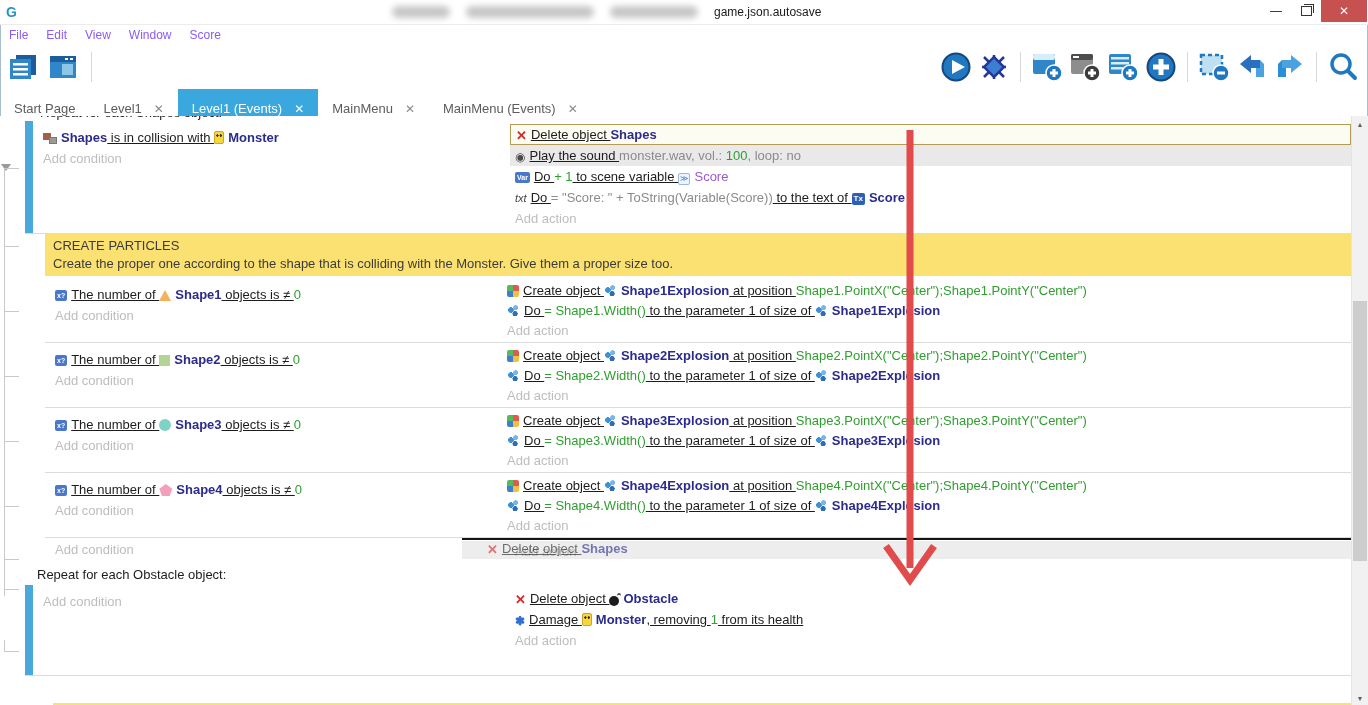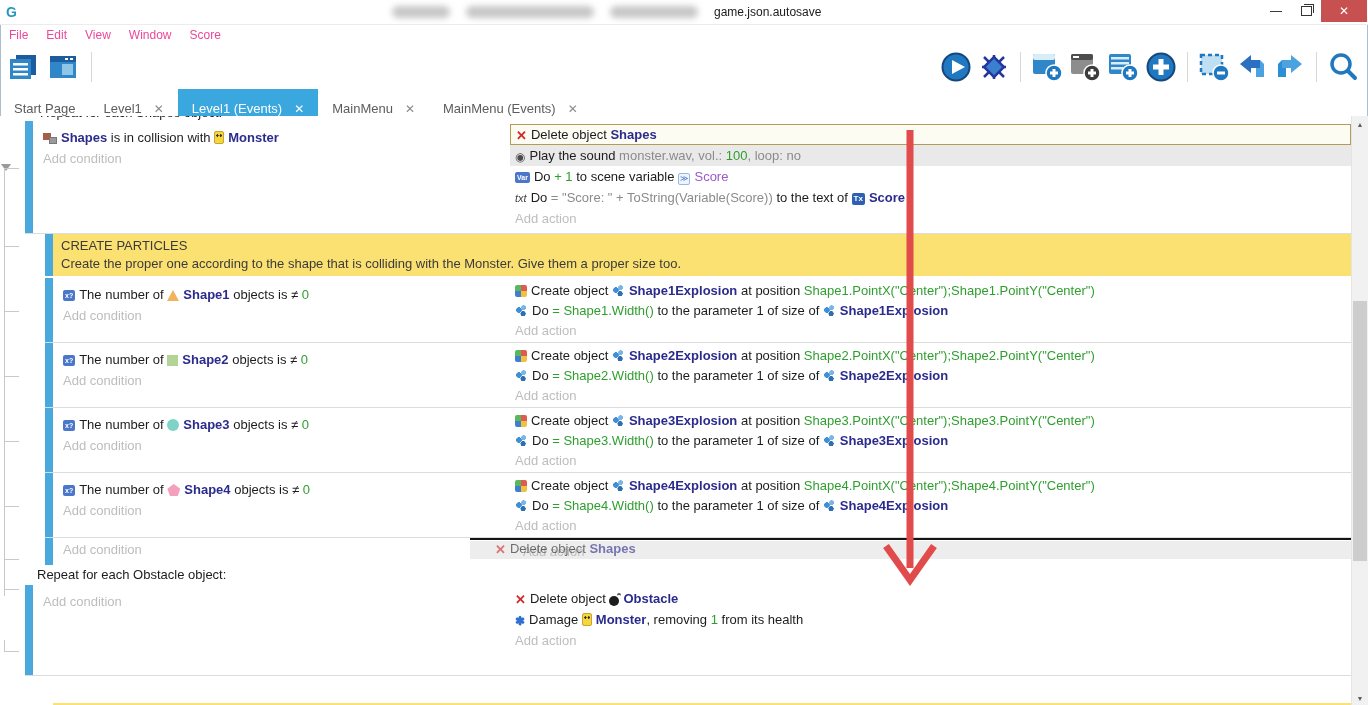--- a/index.html
+++ b/index.html
@@ -10,56 +10,56 @@
   .app-icon{width:16px;height:16px;margin-left:6px;font-weight:bold;font-size:14px;color:#2596be;line-height:16px;}
   .title-center{position:absolute;left:392px;top:5px;display:flex;align-items:center;gap:16px;}
   .blob{height:12px;border-radius:6px;background:#a8a8a8;filter:blur(3px);opacity:.65;}
   .title-text{font-size:12px;color:#1a1a1a;}
   .winbtns{position:absolute;right:1px;top:0;display:flex;height:24px;}
   .wbtn{width:30px;height:22px;display:flex;align-items:center;justify-content:center;color:#222;font-size:12px;cursor:default;}
   .wbtn .restore{width:9px;height:8px;border:1px solid #333;position:relative;background:#fff;}
   .wbtn .restore::before{content:"";position:absolute;left:2px;top:-3px;width:9px;height:8px;border:1px solid #333;border-bottom:none;border-left:none;}
   .wbtn.close{width:46px;background:#c75050;color:#fff;font-size:12px;}
   
-  .menubar{height:20px;display:flex;align-items:center;font-size:12px;color:#ec4899;border-top:1px solid #ececec;}
+  .menubar{height:20px;display:flex;align-items:center;font-size:12px;color:#8b5cf6;border-top:1px solid #ececec;}
   .menu-item{padding:0 9px;}
   
   .toolbar{height:44px;display:flex;align-items:center;}
   .tb-left{display:flex;align-items:center;margin-left:6px;gap:6px;}
   .tb-right{display:flex;align-items:center;margin-left:auto;margin-right:8px;gap:4px;}
   .tbtn{width:34px;height:34px;display:flex;align-items:center;justify-content:center;}
   .tsep{width:1px;height:30px;background:#d8d8d8;margin:0 5px;}
   
   .tabbar{height:27px;display:flex;align-items:stretch;font-size:13px;color:#5c5c5c;}
   .tab{display:flex;align-items:flex-end;padding:0 14px;gap:12px;white-space:nowrap;}
   .tab .x{color:#8a8a8a;font-size:12px;}
   .tab.active{background:#3aa7df;color:#fff;}
   .tab.active .x{color:#fff;}
   
   .events{position:relative;height:590px;background:#fff;overflow:hidden;}
   .ev-inner{position:relative;}
   .clip{height:5px;overflow:hidden;margin-left:40px;font-size:13px;color:#1c1c1c;}
   .clip span{display:block;margin-top:-11px;}
   .evt,.cmt,.ghost{display:flex;margin-right:17px;}
   .lvl0{margin-left:25px;}
-  .lvl1{margin-left:45px;}
+  .lvl1{margin-left:45px;flex-direction:column;}
   .bar{width:8px;background:#49a8dc;flex:none;}
   .evt{border-bottom:1px solid #dcdcdc;}
   .body{display:flex;flex:1;min-width:0;}
   .cond{flex:none;padding:6px 0 0 5px;}
   .lvl0 .cond{width:472px;}
   .lvl1 .cond{width:452px;}
   .act{flex:1;min-width:0;padding-top:3px;}
   .row{height:21px;line-height:21px;font-size:13px;color:#1c1c1c;white-space:nowrap;overflow:hidden;padding-left:5px;}
   .act .row{height:21px;}
   .lvl1 .act .row{height:20px;line-height:20px;}
   .row.alt{background:#e9e9e9;}
   .row.sel{border:1px solid #b49b56;background:#fdfcf3;height:19px;line-height:19px;}
   .row.add{color:#bdbdbd;}
-  .sg-t{color:#1c1c1c;} .sg-obj{color:#2b2b8e;font-weight:bold;} .sg-g{color:#2f9e2f;}
+  .sg-t{color:#1c1c1c;text-decoration:underline;} .sg-obj{color:#2b2b8e;font-weight:bold;} .sg-g{color:#2f9e2f;}
   .sg-p{color:#8b8b8b;} .sg-v{color:#9b59c8;}
   .hdr{font-size:13px;color:#1c1c1c;padding:2px 0 2px 12px;height:16px;}
   .cmt{margin-bottom:2px;}
   .cmt-box{flex:1;background:#fbe172;color:#3b3b3b;font-size:13px;padding:3px 8px;min-width:0;}
   .cmt-box .l{line-height:18px;white-space:nowrap;overflow:hidden;}
   .ghost-zone{position:relative;flex:1;min-width:0;}
   .drop-line{position:absolute;left:417px;right:0;top:0;height:2px;background:#141414;}
   .drop-band{position:absolute;left:417px;right:0;top:3px;height:18px;background:rgba(185,185,185,.25);}
   .ghost-cond{position:absolute;left:10px;top:4px;font-size:13px;color:#bdbdbd;}
   .ghost-addact{position:absolute;left:470px;top:6px;font-size:13px;color:#bdbdbd;}

